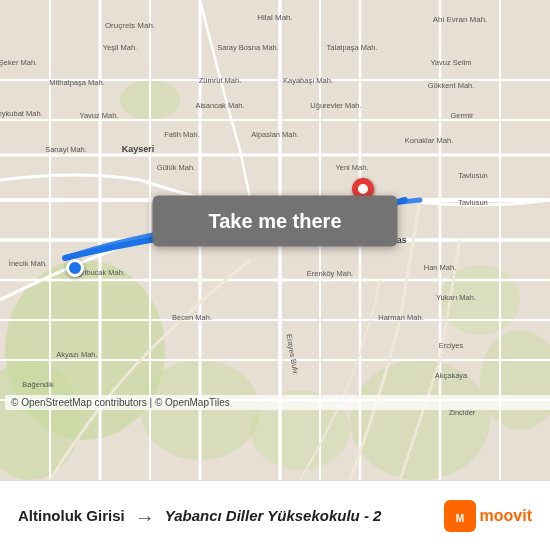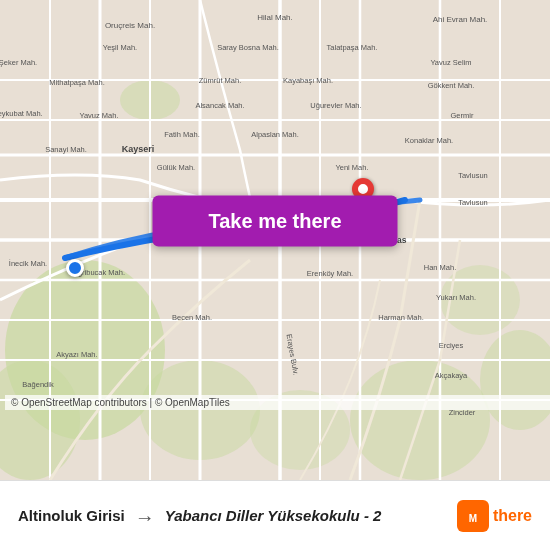--- a/index.html
+++ b/index.html
@@ -16,21 +16,21 @@
     #map-svg {
       width: 100%;
       height: 100%;
     }
 
     #take-me-there-btn {
       position: absolute;
       left: 50%;
       top: 46%;
       transform: translate(-50%, -50%);
-      background: #a21caf;
+      background: #737373;
       color: white;
       border: none;
       border-radius: 6px;
       padding: 14px 56px;
       font-size: 20px;
       font-weight: bold;
       cursor: pointer;
       white-space: nowrap;
       box-shadow: 0 2px 8px rgba(0,0,0,0.3);
       z-index: 10;
@@ -254,15 +254,15 @@
 
 <div id="bottom-bar">
   <span id="origin-label">Altinoluk Girisi</span>
   <span id="arrow-icon">→</span>
   <span id="destination-label">Yabancı Diller Yüksekokulu - 2</span>
   <div id="moovit-logo">
     <svg id="moovit-logo-icon" viewBox="0 0 32 32" xmlns="http://www.w3.org/2000/svg">
       <rect width="32" height="32" rx="6" fill="#FF6600"></rect>
       <text x="16" y="22" font-size="10" font-weight="bold" fill="white" text-anchor="middle" font-family="Arial">M</text>
     </svg>
-    <span style="font-size:16px;font-weight:bold;color:#FF6600;">there</span>
+    <span style="font-size:16px;font-weight:bold;color:#FF6600;">moovit</span>
   </div>
 </div>
 
 </body></html>

